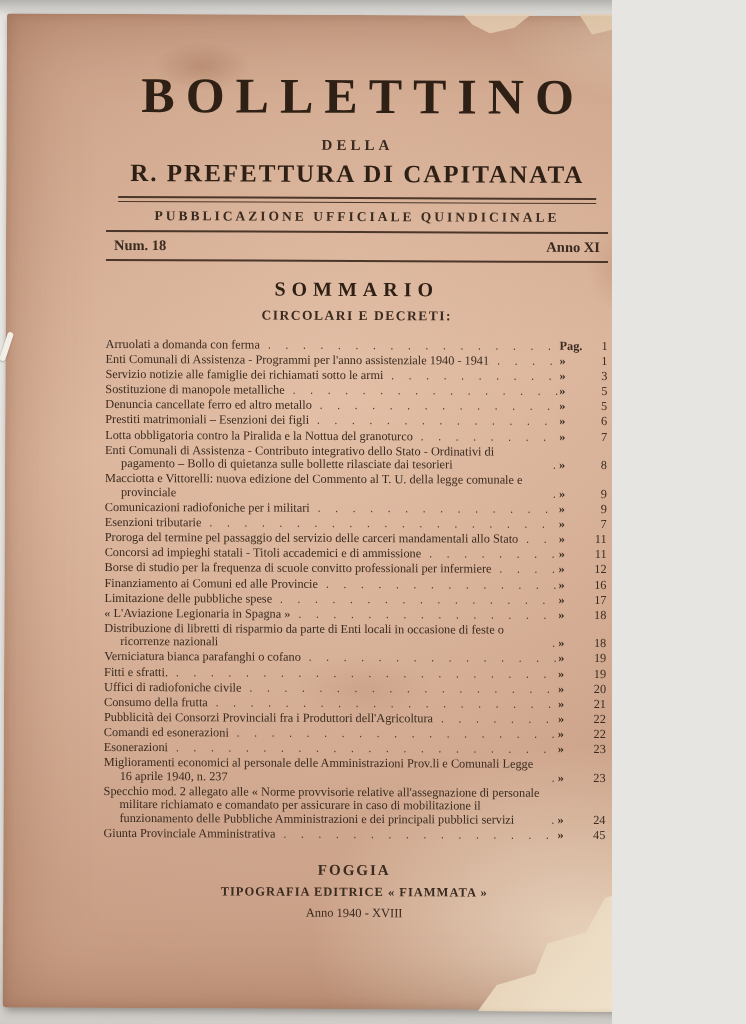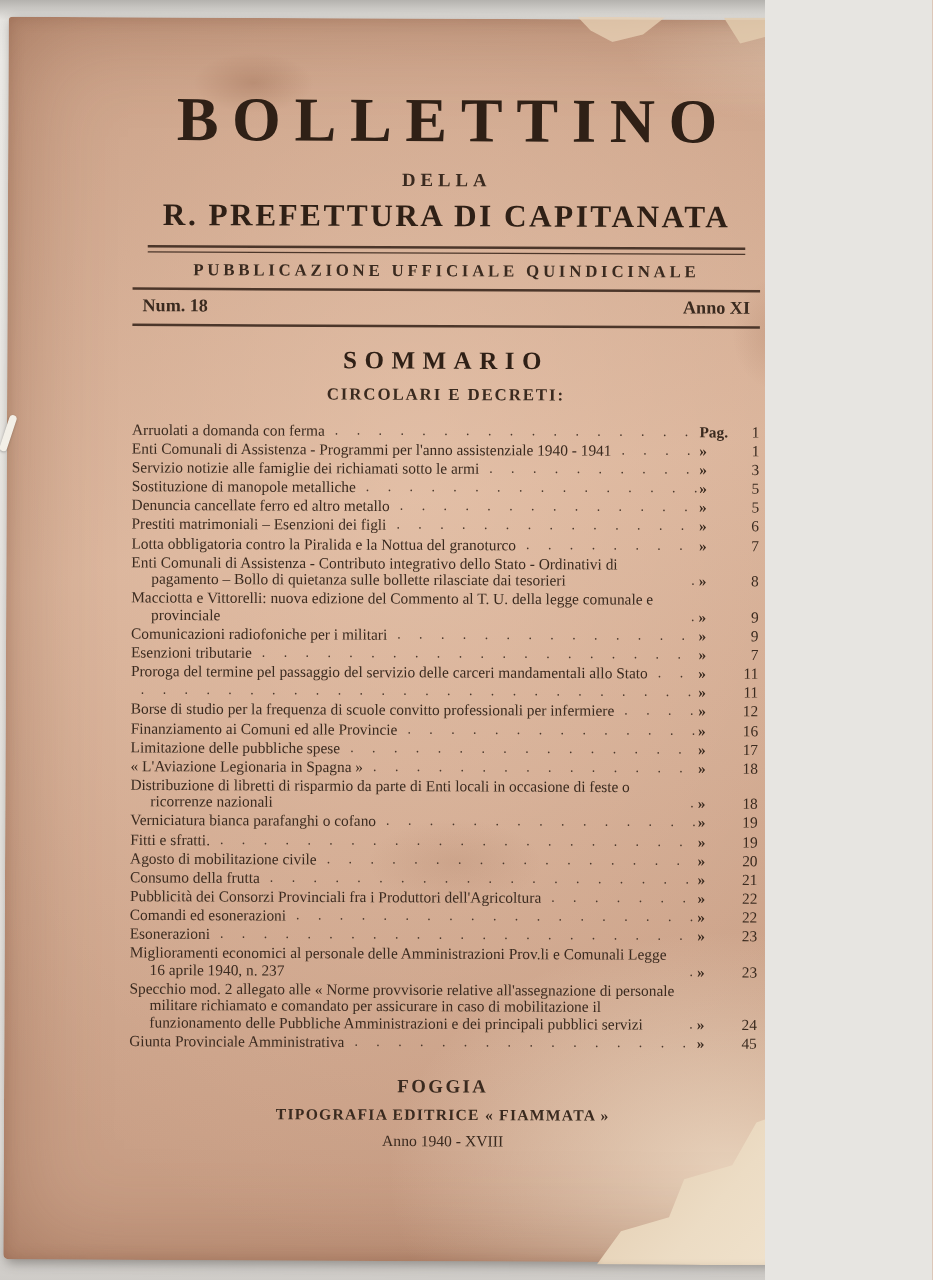--- a/index.html
+++ b/index.html
@@ -202,20 +202,21 @@
             </div>
             <div class="entry">
               <span class="entry-text">Proroga del termine pel passaggio del servizio delle carceri mandamentali allo Stato</span>
               <span class="leader"></span>
               <span class="entry-page">
                 <span class="marker">»</span>
                 <span class="pagenum">11</span>
               </span>
             </div>
             <div class="entry">
+              <span class="entry-text">Concorsi ad impieghi statali - Titoli accademici e di ammissione</span>
               <span class="leader"></span>
               <span class="entry-page">
                 <span class="marker">»</span>
                 <span class="pagenum">11</span>
               </span>
             </div>
             <div class="entry">
               <span class="entry-text">Borse di studio per la frequenza di scuole convitto professionali per infermiere</span>
               <span class="leader"></span>
               <span class="entry-page">
@@ -265,21 +266,21 @@
             </div>
             <div class="entry">
               <span class="entry-text">Fitti e sfratti.</span>
               <span class="leader"></span>
               <span class="entry-page">
                 <span class="marker">»</span>
                 <span class="pagenum">19</span>
               </span>
             </div>
             <div class="entry">
-              <span class="entry-text">Agosto di mobilitazione civile</span>
+              <span class="entry-text">Uffici di radiofoniche civile</span>
               <span class="leader"></span>
               <span class="entry-page">
                 <span class="marker">»</span>
                 <span class="pagenum">20</span>
               </span>
             </div>
             <div class="entry">
               <span class="entry-text">Consumo della frutta</span>
               <span class="leader"></span>
               <span class="entry-page">

